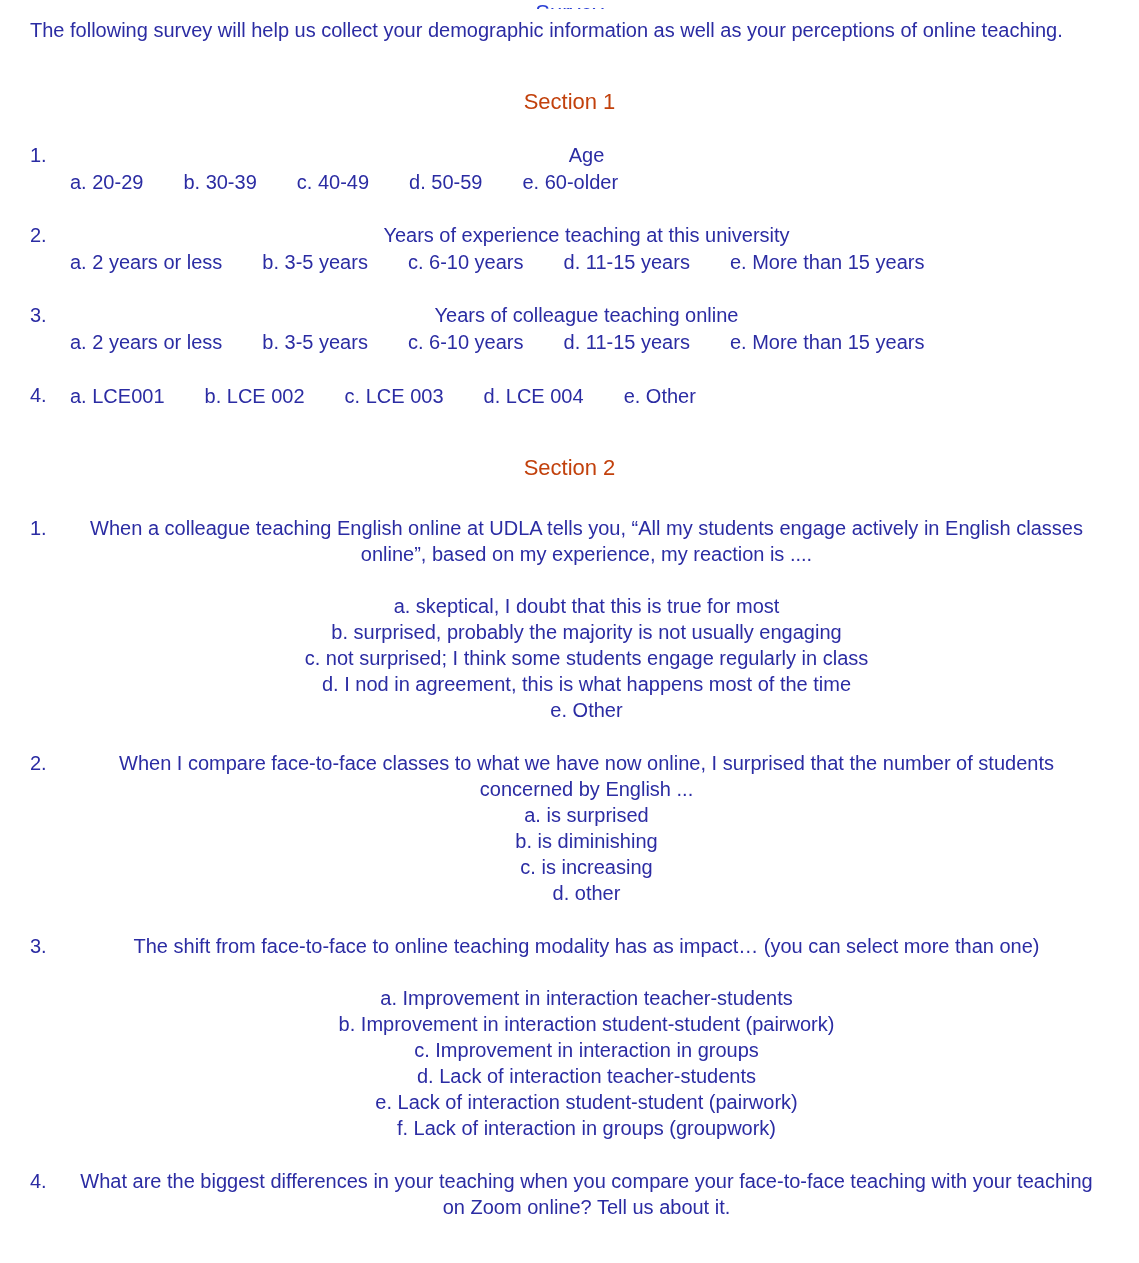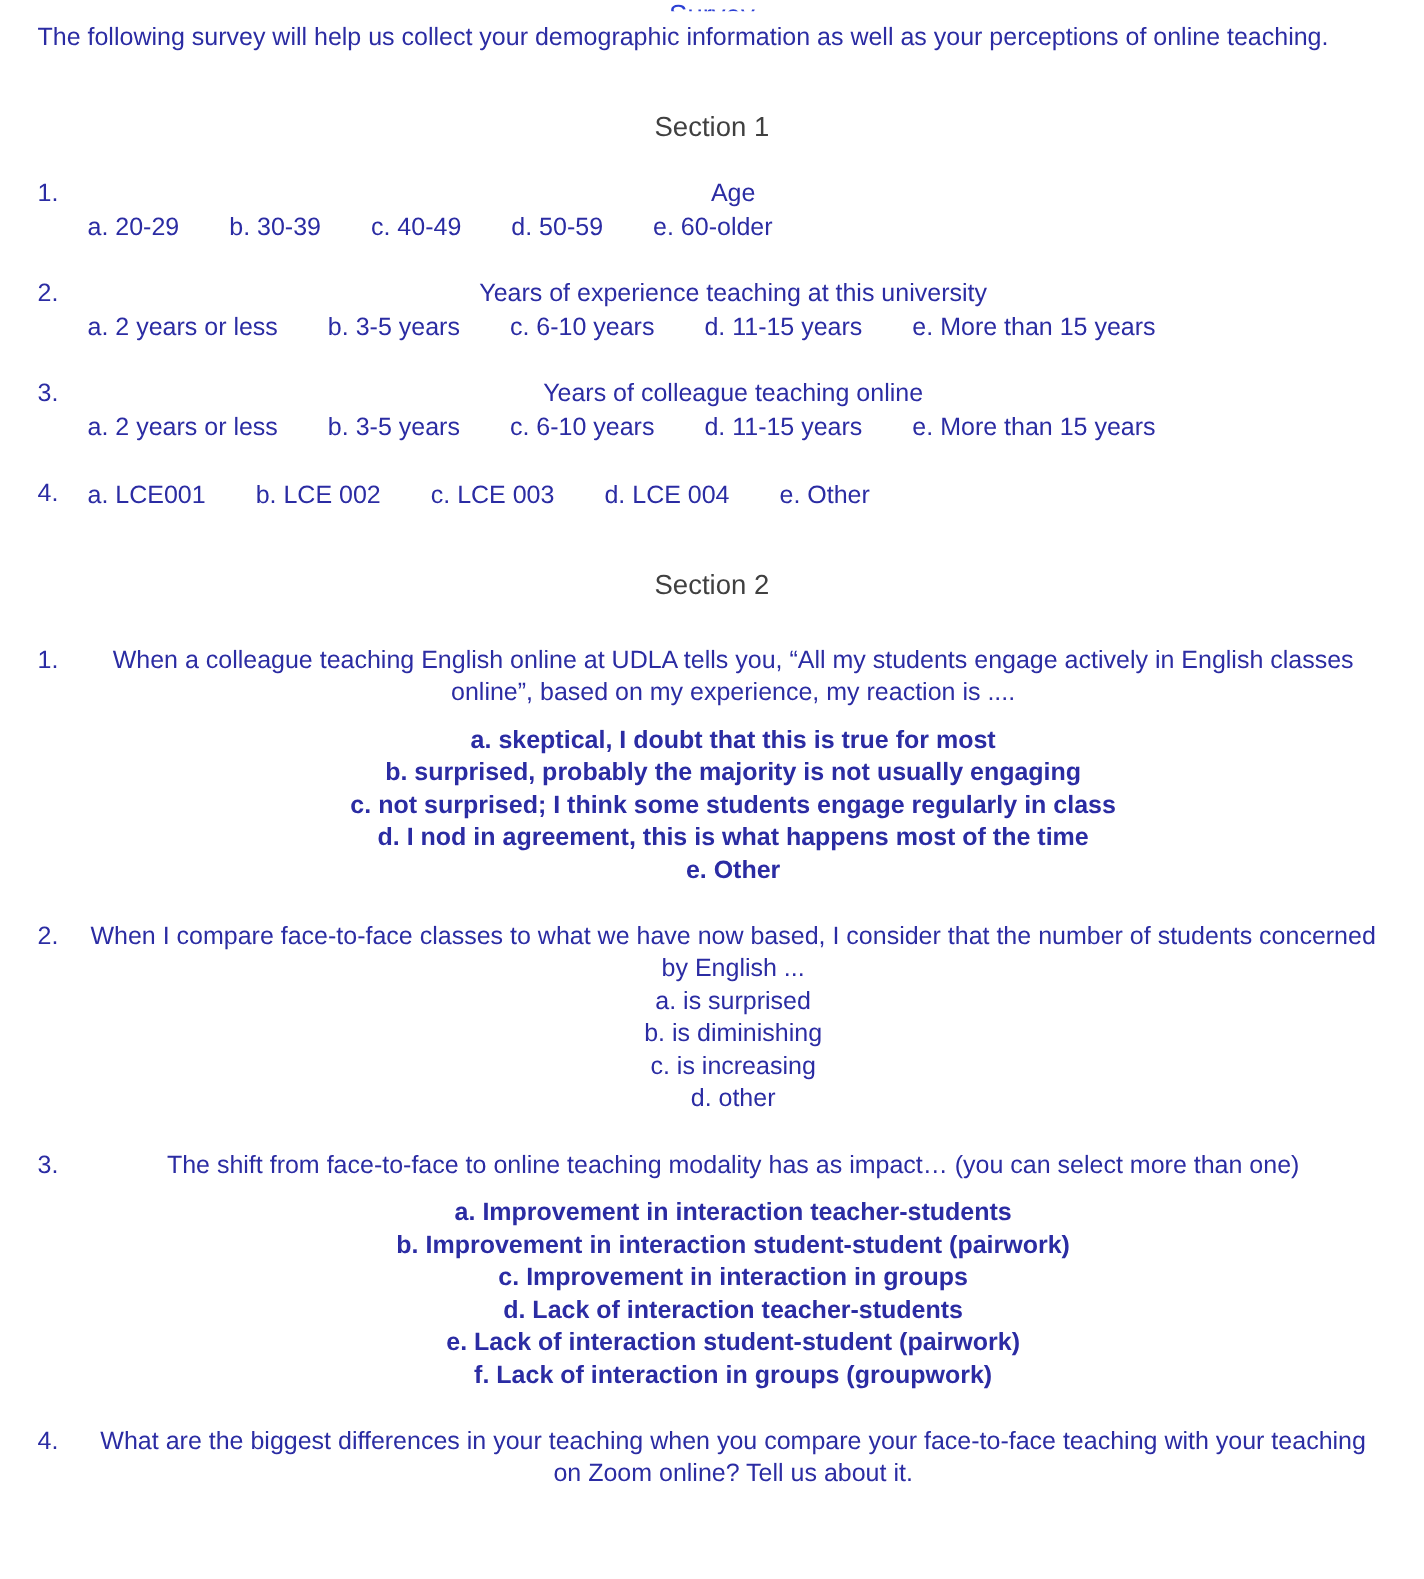--- a/index.html
+++ b/index.html
@@ -25,21 +25,21 @@
     font-size:22px;
     color:#2b3fd4;
   }
   .intro{
     margin:8px 0 0 0;
   }
   .section-title{
     text-align:center;
     font-size:22px;
     font-weight:normal;
-    color:#404040;
+    color:#c2410c;
     margin:46px 0 8px 0;
   }
   .question{
     display:flex;
     margin-top:27px;
   }
   .qnum{
     width:40px;
     flex:none;
   }
@@ -48,21 +48,21 @@
     padding-right:6px;
     text-align:center;
   }
   .opts-row{
     display:flex;
     flex-wrap:wrap;
     column-gap:2em;
     margin-top:1px;
   }
   .opts-stack .opt{display:block;}
-  .opts-stack.gap-before{margin-top:12px;font-weight:bold;}
+  .opts-stack.gap-before{margin-top:26px;}
   .s2-first{margin-top:34px;}
 </style>
 </head>
 <body>
 
 <div class="page">
 
   <div class="cutoff-title">
     <span class="cutoff-inner">Survey</span>
   </div>
@@ -138,21 +138,21 @@
         <span class="opt">c. not surprised; I think some students engage regularly in class</span>
         <span class="opt">d. I nod in agreement, this is what happens most of the time</span>
         <span class="opt">e. Other</span>
       </div>
     </div>
   </div>
 
   <div class="question">
     <div class="qnum">2.</div>
     <div class="qbody">
-      <div class="qtext">When I compare face-to-face classes to what we have now based, I consider that the number of students concerned by English ...</div>
+      <div class="qtext">When I compare face-to-face classes to what we have now online, I surprised that the number of students concerned by English ...</div>
       <div class="opts-stack">
         <span class="opt">a. is surprised</span>
         <span class="opt">b. is diminishing</span>
         <span class="opt">c. is increasing</span>
         <span class="opt">d. other</span>
       </div>
     </div>
   </div>
 
   <div class="question">

